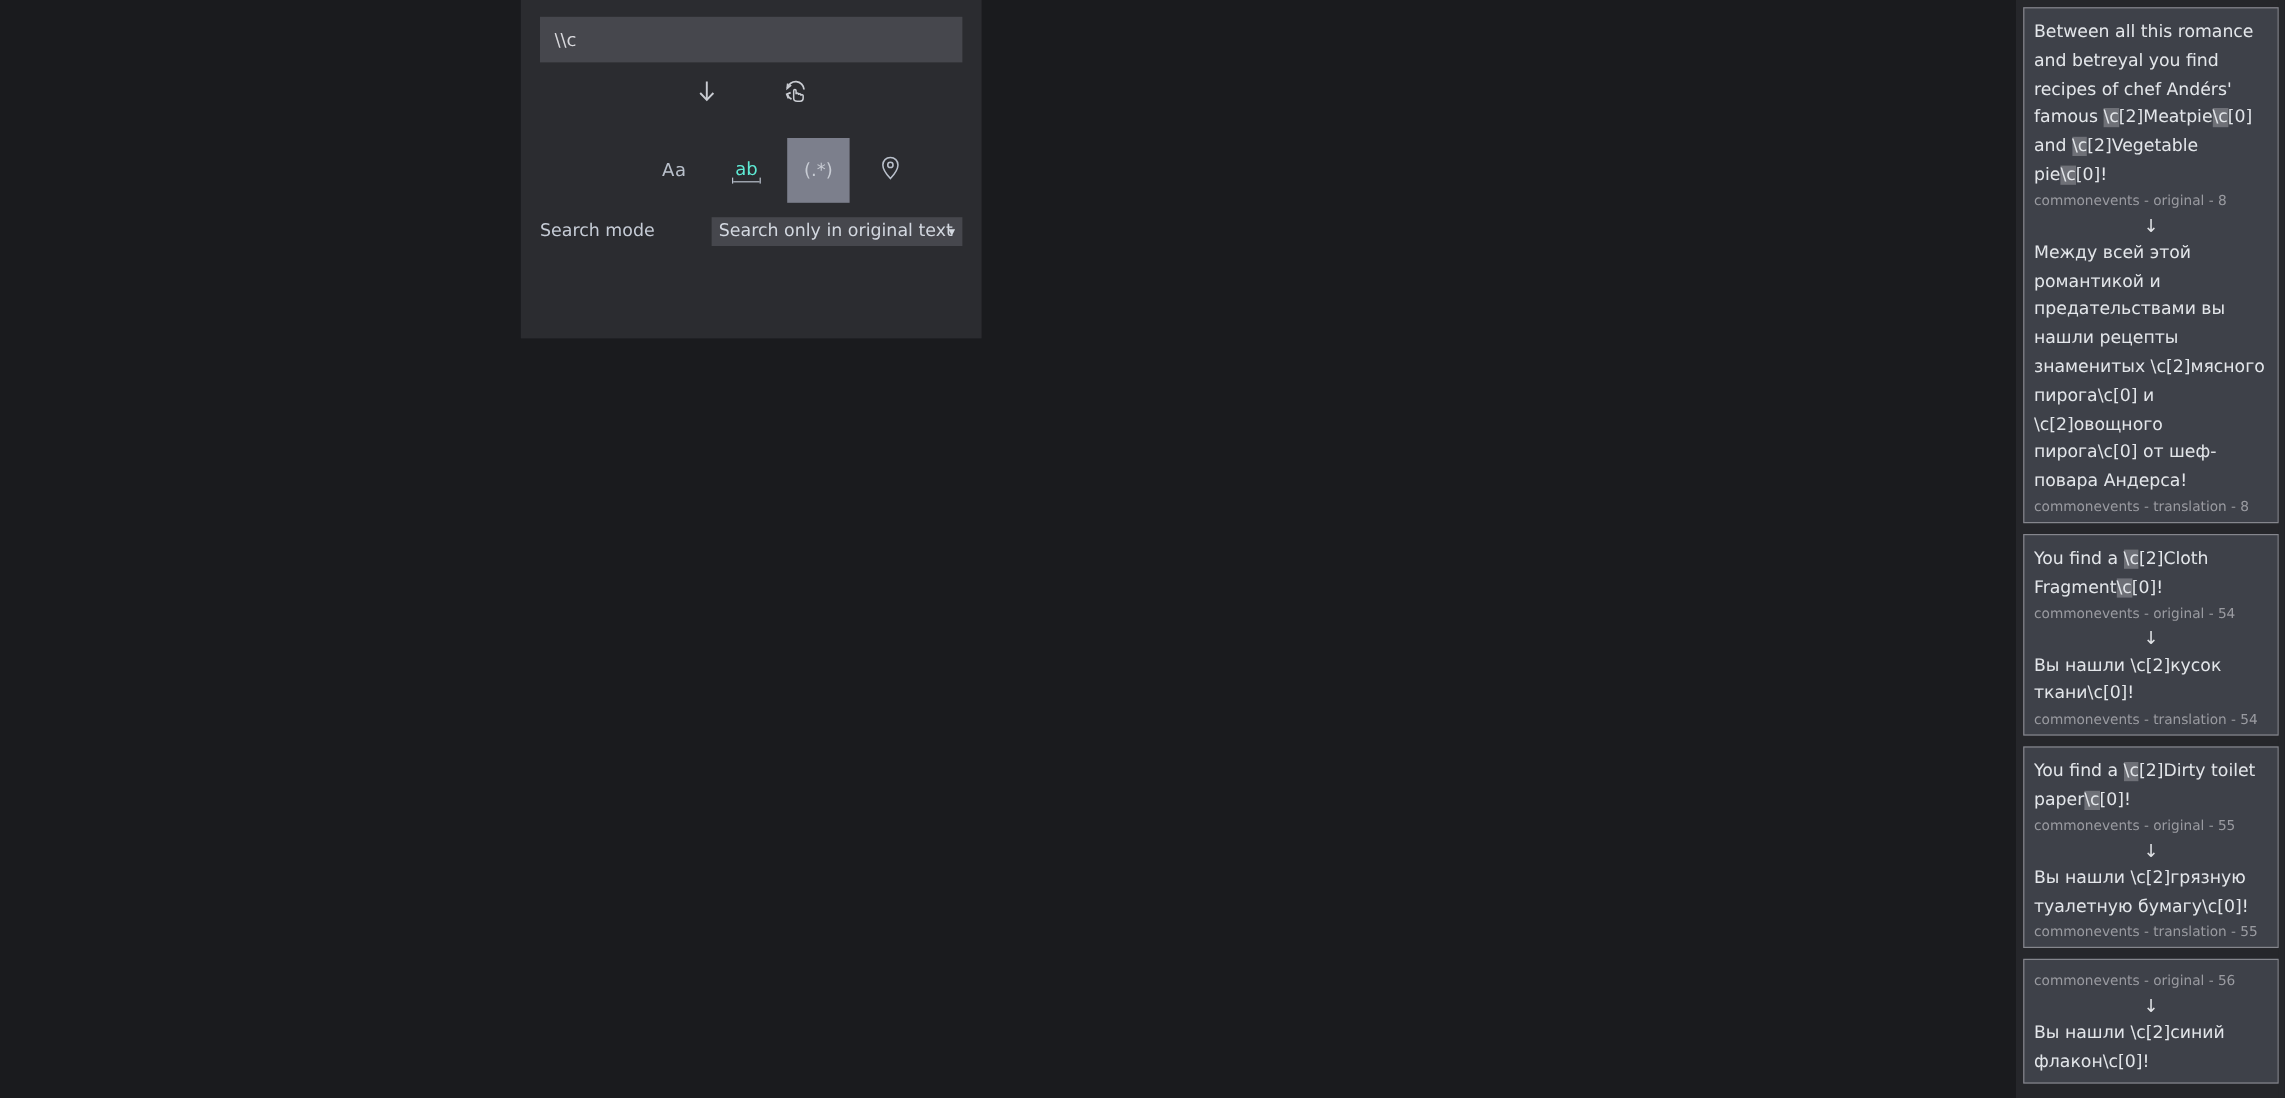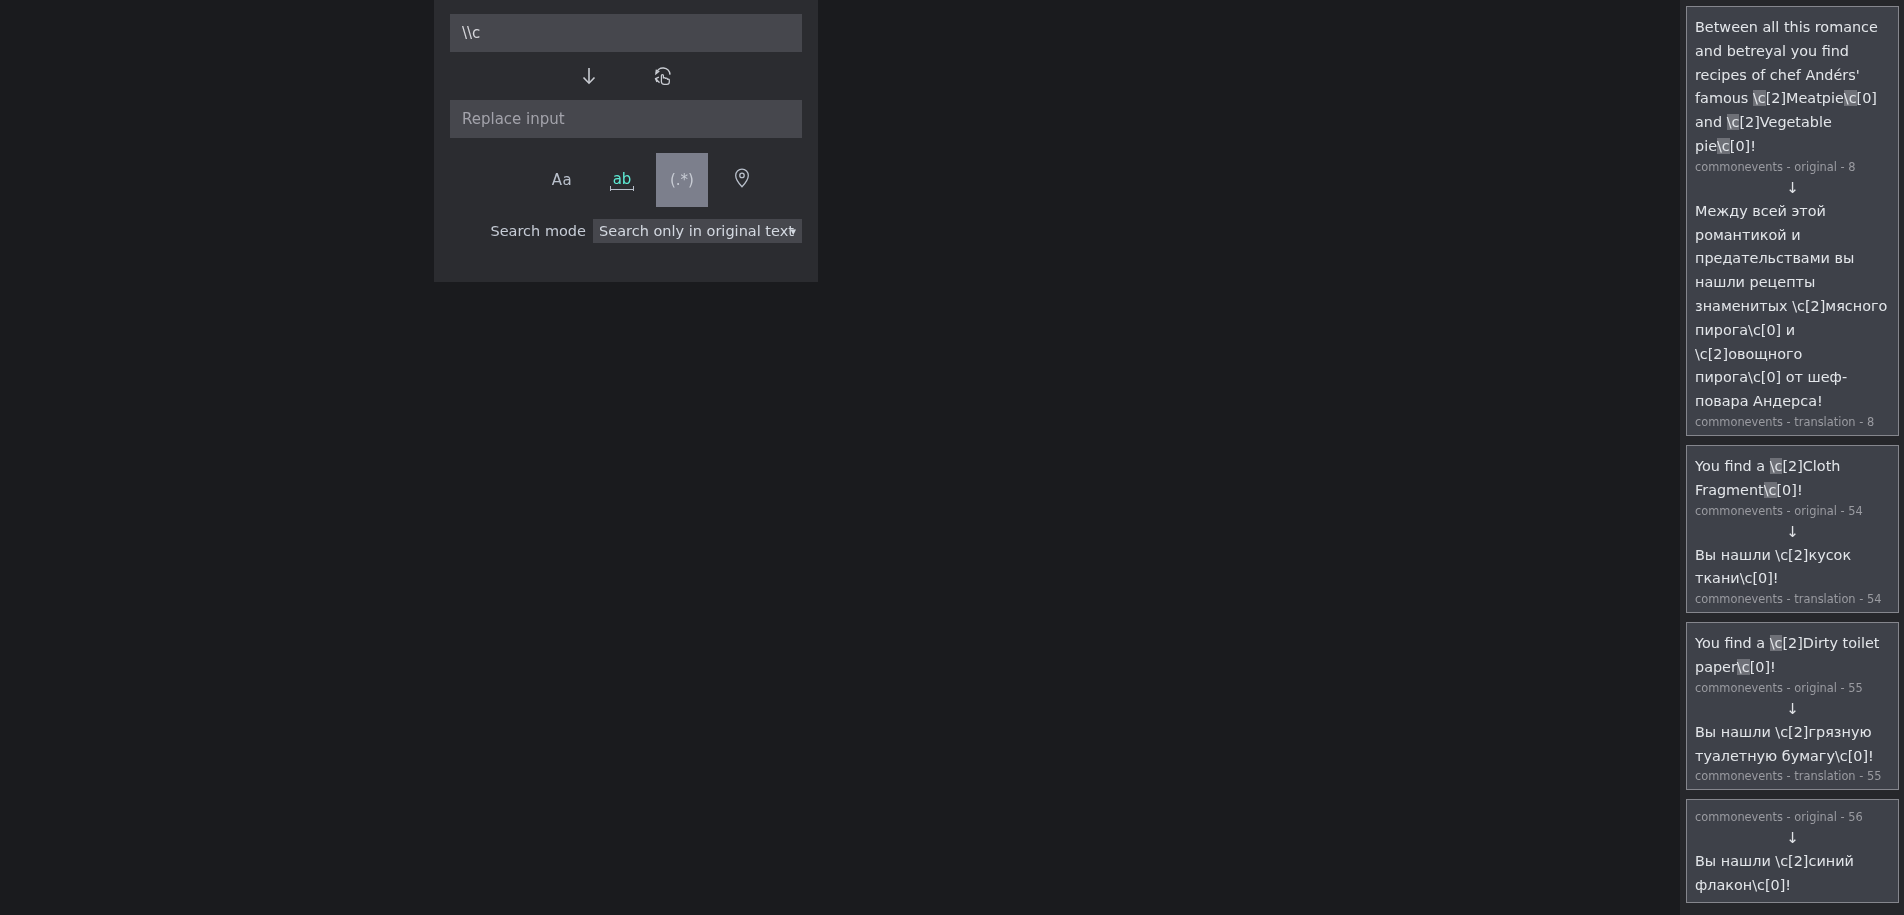--- a/index.html
+++ b/index.html
@@ -94,22 +94,22 @@
     background: #b9c0cb;
   }
   .toggle-btn .glyph-ab::before { left: -1px; }
   .toggle-btn .glyph-ab::after { right: -1px; }
   .toggle-btn .glyph-regex { font-size: 15px; color: #c8ccd4; }
 
   .mode-row {
     height: 36px;
     display: flex;
     align-items: center;
-    justify-content: flex-end;
-    gap: 7px;
+    justify-content: space-between;
+    gap: 18px;
     margin-top: 6px;
   }
   .mode-label {
     color: #c6ccd6;
     font-size: 14.5px;
   }
   .mode-select {
     background: #46474d;
     color: #d3d8e0;
     border: none;
@@ -209,23 +209,20 @@
           <path d="M5.2 9.4 A7 7 0 0 1 19 10.6" stroke="#c9ccd2" stroke-width="1.5" fill="none"></path>
           <path d="M8.3 7.0 L5.0 9.6 L5.4 5.6" stroke="#c9ccd2" stroke-width="1.4" fill="none"></path>
           <path d="M5.0 14.6 A7 7 0 0 0 8.6 18.6" stroke="#c9ccd2" stroke-width="1.5" fill="none"></path>
           <path d="M7.9 13.2 L4.6 14.6 L6.0 18.0" stroke="#c9ccd2" stroke-width="1.4" fill="none"></path>
           <path d="M10.4 17.8 L10.4 11.6 a1 1 0 0 1 2 0 l0 3.0 a1 1 0 0 1 2 0 l0 0.5 a1 1 0 0 1 2 0 l0 0.6 a1 1 0 0 1 1.9 0 l0 2.2 q0 2.4 -2.4 2.4 l-2.6 0 q-2.9 0 -2.9 -2.5 z" stroke="#c9ccd2" stroke-width="1.25" fill="none"></path>
         </svg>
       </span>
     </div>
   </div>
 
-  <div>
-    <input class="text-field" id="replace-field" placeholder="Replace input" style="">
-  </div>
 
   <div class="toggle-row">
     <div class="toggle-btn">
       <span class="glyph-aa">Aa</span>
     </div>
     <div class="toggle-btn">
       <span class="glyph-ab">ab</span>
     </div>
     <div class="toggle-btn active">
       <span class="glyph-regex">(.*)</span>

